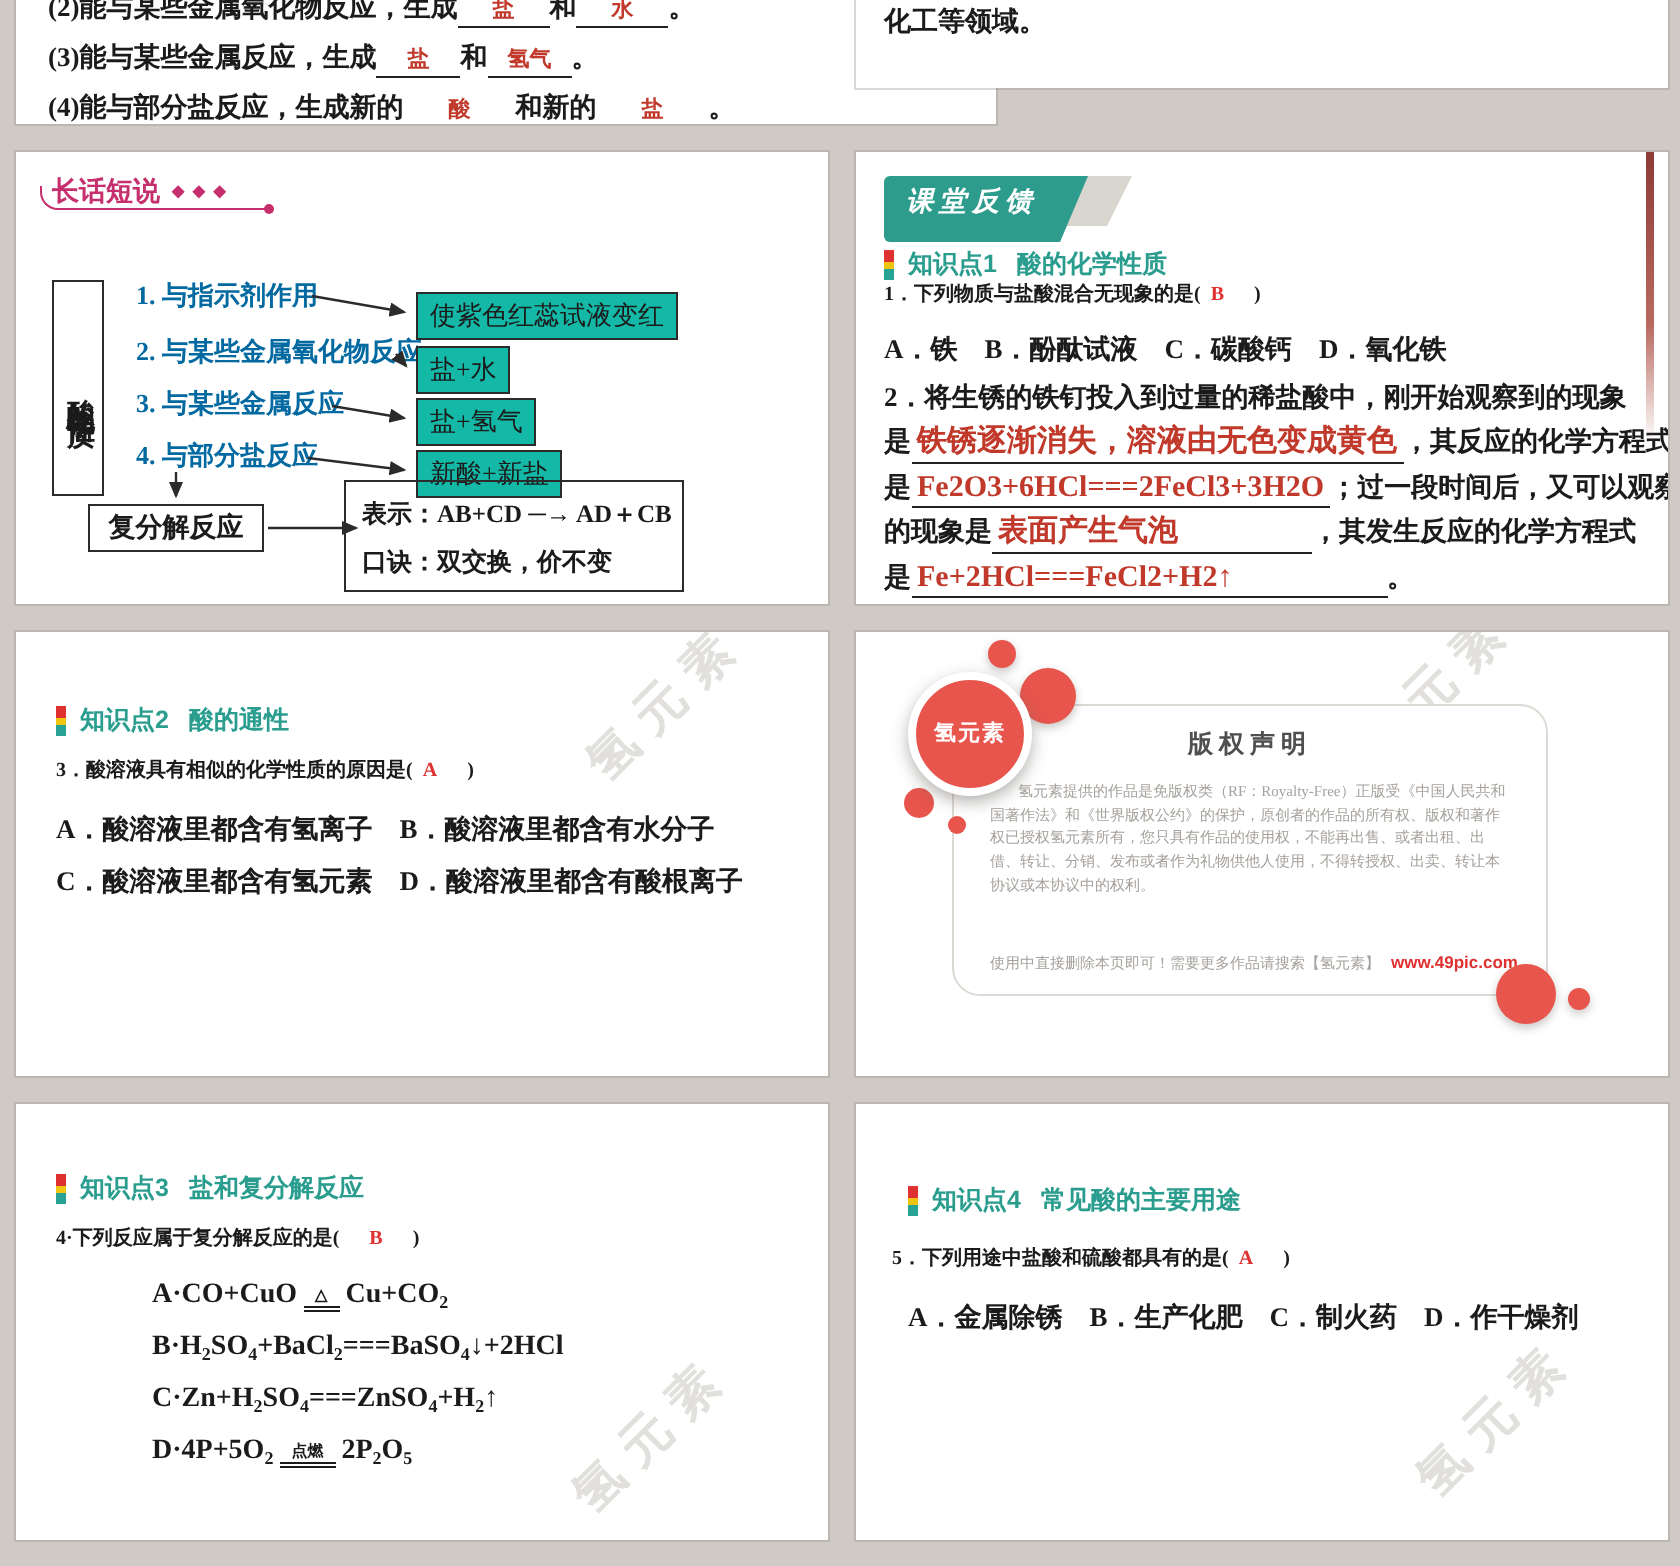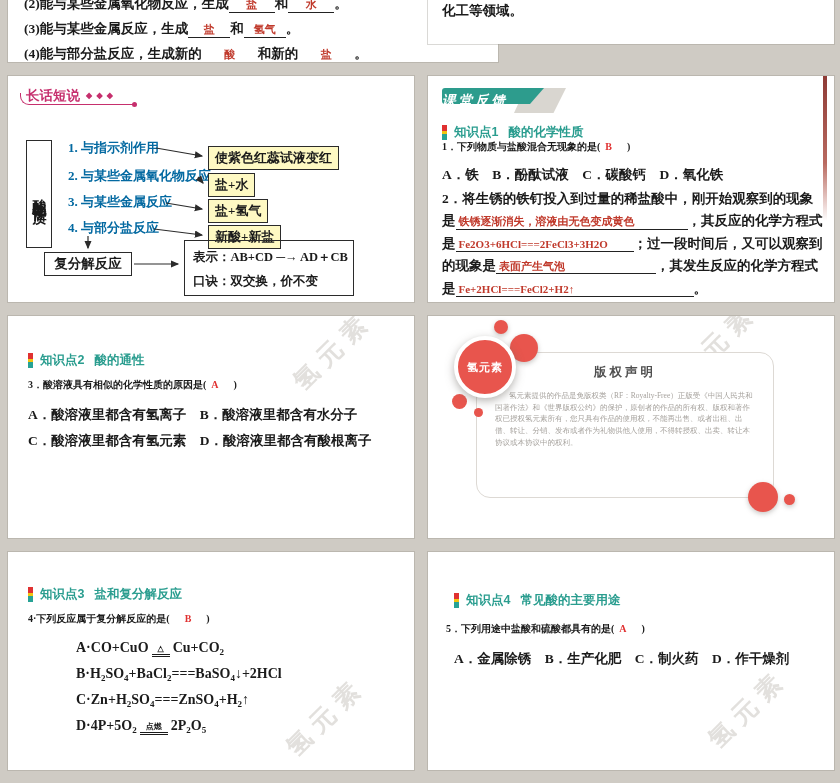--- a/index.html
+++ b/index.html
@@ -18,21 +18,21 @@
   #s7 { left:8px;   top:552px; width:406px; height:218px; }
   #s8 { left:428px; top:552px; width:406px; height:218px; }
 
   .qtext { color:#1b1b1b; font-weight:700; font-size:10px; white-space:nowrap; }
   .opts  { color:#1b1b1b; font-weight:700; font-size:13.5px; white-space:nowrap; }
 
   
   .seg-blank { display:inline-block; min-width:40px; text-align:center; color:#c0392b;
                font-size:11px; font-weight:700; border-bottom:1.5px solid #222;
                line-height:1.05; padding-bottom:1px; vertical-align:baseline; }
-  .seg-r { display:inline-block; color:#c0392b; font-size:11px; font-weight:700;
+  .seg-r { display:inline-block; color:#c0392b; font-size:15px; font-weight:700;
            border-bottom:1.5px solid #222; line-height:1.1; padding:0 3px 1px 3px;
            vertical-align:baseline; text-align:left; }
   .seg-ans { color:#e03131; font-weight:700; padding:0 5px; }
   .seg-sub { font-size:9px; vertical-align:-3px; }
   .seg-ovr { display:inline-block; font-size:8px; line-height:1; color:#1b1b1b;
              border-bottom:3px double #1b1b1b; padding:0 6px 1px; margin:0 3px;
              vertical-align:1px; font-weight:700; }
 
   
   .s1-content { position:absolute; left:16px; top:-9px; width:380px; }
@@ -47,38 +47,38 @@
             border-left:1.5px solid #c62f6d; border-bottom:1.5px solid #c62f6d;
             border-radius:0 0 0 9px; }
   .swoosh-dot { position:absolute; left:124px; top:26px; width:5px; height:5px;
                 border-radius:50%; background:#c62f6d; }
   .subject-box { position:absolute; left:18px; top:64px; width:26px; height:108px;
                  border:1.5px solid #2b2b2b; writing-mode:vertical-rl; text-orientation:upright;
                  font-size:14px; font-weight:700; color:#1b1b1b; text-align:center;
                  line-height:23px; letter-spacing:2px; }
   .fc-item { position:absolute; left:60px; font-size:13px; font-weight:700; color:#0369a1;
              white-space:nowrap; line-height:15px; }
-  .fc-box { position:absolute; border:1.5px solid #2b2b2b; font-size:13px; font-weight:700;
-            color:#1b1b1b; white-space:nowrap; padding:2px 6px; background:#fef9c3; }
+  .fc-box { position:absolute; border:1.5px solid #2b2b2b; font-size:13px; font-weight:400;
+            color:#1b1b1b; white-space:nowrap; padding:2px 6px; background:#14b8a6; }
   .decomp-box { position:absolute; left:36px; top:176px; width:88px; height:24px;
                 border:1.5px solid #2b2b2b; font-size:13.5px; font-weight:700; color:#1b1b1b;
                 text-align:center; line-height:21px; }
-  .formula-box { position:absolute; left:176px; top:164px; width:170px; height:56px;
+  .formula-box { position:absolute; left:164px; top:164px; width:170px; height:56px;
                  border:1.5px solid #2b2b2b; font-size:12.5px; font-weight:700; color:#1b1b1b;
                  padding:4px 8px; line-height:24px; white-space:nowrap; }
   .fc-arrows { position:absolute; left:0; top:0; }
 
   
   .badge-wrap { position:absolute; left:14px; top:12px; width:126px; height:25px; }
   .badge-back { position:absolute; left:72px; top:0; width:52px; height:25px; background:#d9d6d0;
                 clip-path:polygon(22% 0, 100% 0, 76% 100%, 0 100%); }
-  .badge-front { position:absolute; left:0; top:0; width:102px; height:16px; background:#2d9c8d;
+  .badge-front { position:absolute; left:0; top:0; width:102px; height:33px; background:#2d9c8d;
                  clip-path:polygon(0 0, 100% 0, calc(100% - 14px) 100%, 0 100%);
                  border-radius:3px 0 0 3px; color:#fff; font-style:italic; font-weight:700;
-                 font-size:13.5px; letter-spacing:3px; line-height:25px; }
+                 font-size:13.5px; letter-spacing:3px; line-height:25px; padding-left:11px; }
 
   .kp-header { position:absolute; display:flex; align-items:center;
                font-family:"Liberation Sans", sans-serif; font-weight:700; font-size:12.5px;
                color:#2a9d8f; white-space:nowrap; }
   .kp-marker { display:inline-block; width:5px; height:15px; margin-right:7px;
                background:linear-gradient(to bottom, #e03131 0 40%, #f1c40f 40% 62%, #27a295 62% 100%); }
   .kp-num { margin-right:10px; }
 
   .fill-line { line-height:22.4px; font-size:13.5px; font-weight:700; color:#1b1b1b; white-space:nowrap; }
 
@@ -200,20 +200,24 @@
     <div class="qtext" style="position:absolute; left:20px; top:62px;"><span>3．酸溶液具有相似的化学性质的原因是(</span><span class="seg-ans">A</span><span>　)</span></div>
     <div class="opts" style="position:absolute; left:20px; top:90px;">A．酸溶液里都含有氢离子　B．酸溶液里都含有水分子</div>
     <div class="opts" style="position:absolute; left:20px; top:116px;">C．酸溶液里都含有氢元素　D．酸溶液里都含有酸根离子</div>
   </div>
 
   <div class="slide" id="s6">
     <div class="wm" style="left:240px; top:10px;">氢元素</div>
     <div class="card">
       <div class="card-title">版权声明</div>
       <div class="card-para">氢元素提供的作品是免版权类（RF：Royalty-Free）正版受《中国人民共和国著作法》和《世界版权公约》的保护，原创者的作品的所有权、版权和著作权已授权氢元素所有，您只具有作品的使用权，不能再出售、或者出租、出借、转让、分销、发布或者作为礼物供他人使用，不得转授权、出卖、转让本协议或本协议中的权利。</div>
+      <div class="card-footer">
+        <span class="fl">使用中直接删除本页即可！需要更多作品请搜索【氢元素】</span>
+        <span class="fr">www.49pic.com</span>
+      </div>
     </div>
     <div class="circle c-shadow" style="left:66px; top:4px;  width:14px; height:14px;"></div>
     <div class="circle c-shadow" style="left:82px; top:18px; width:28px; height:28px;"></div>
     <div class="circle" style="left:24px; top:78px; width:15px; height:15px;"></div>
     <div class="circle" style="left:46px; top:92px; width:9px;  height:9px;"></div>
     <div class="brand-badge">氢元素</div>
     <div class="circle c-shadow" style="left:320px; top:166px; width:30px; height:30px;"></div>
     <div class="circle c-shadow" style="left:356px; top:178px; width:11px; height:11px;"></div>
   </div>
 

